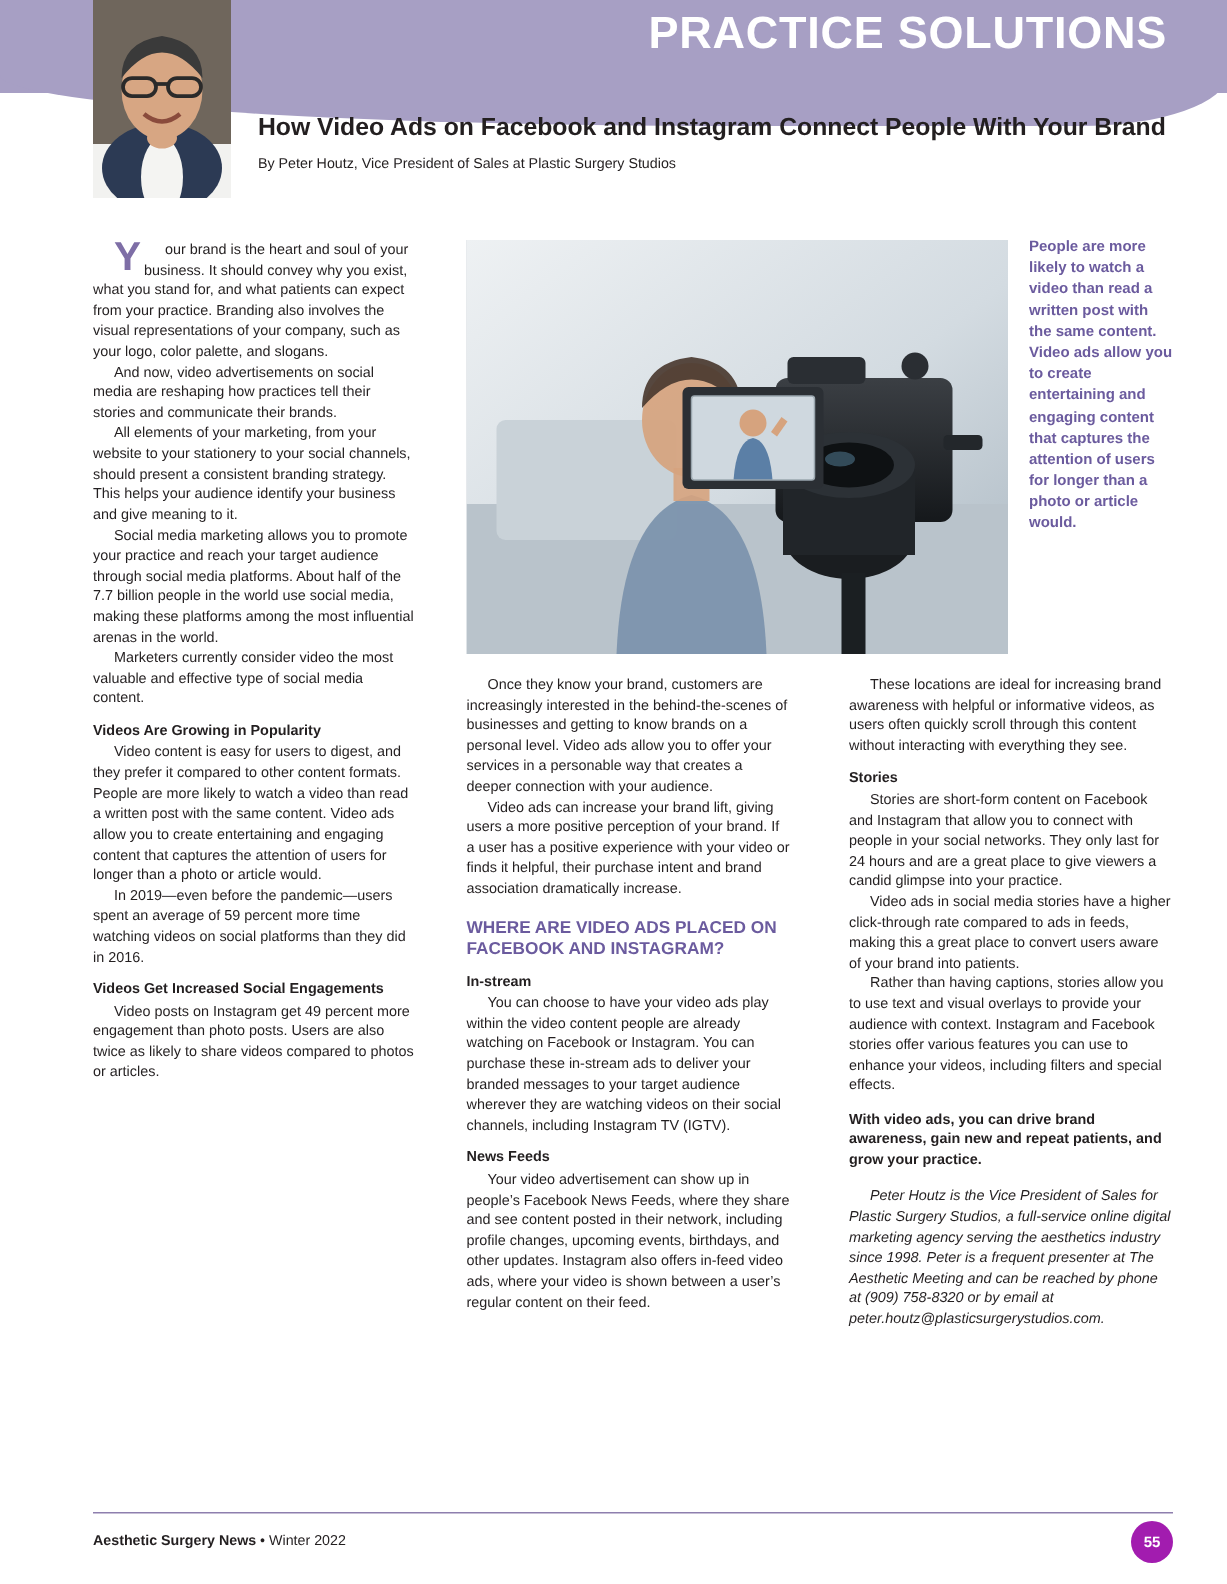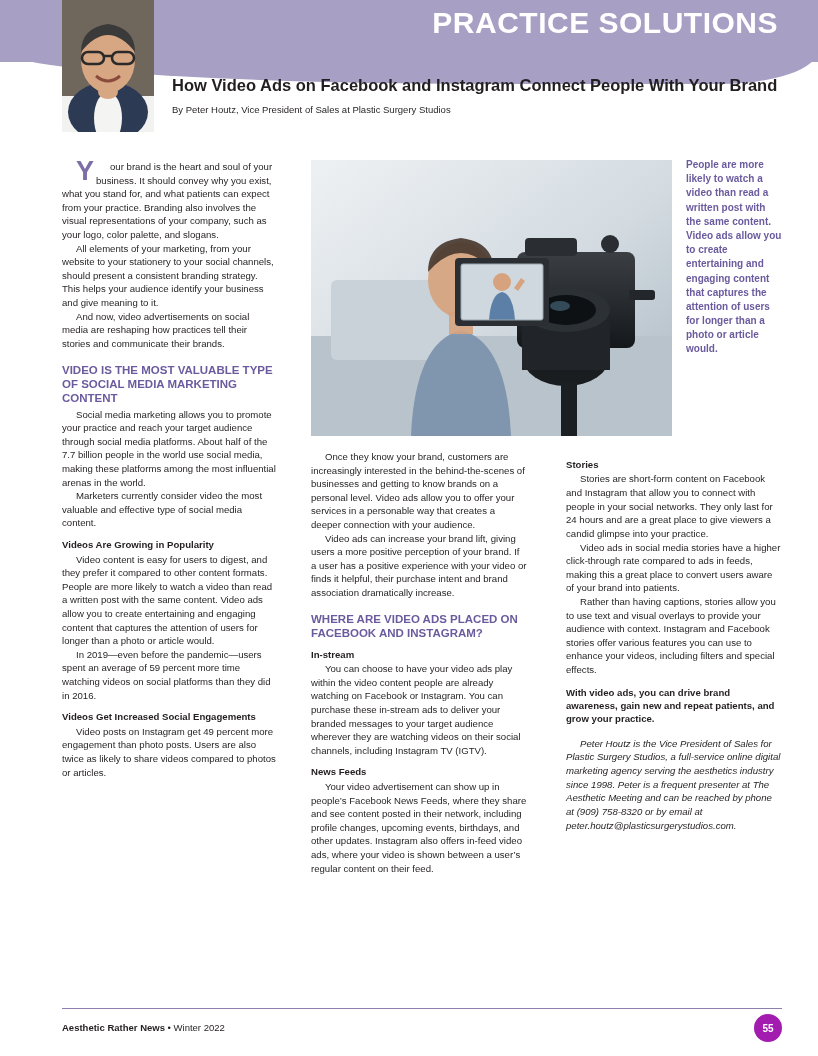--- a/index.html
+++ b/index.html
@@ -257,24 +257,23 @@
 
     <rect x="318" y="130" width="26" height="10" rx="3" fill="#23272b"></rect>
     <rect x="250" y="222" width="16" height="54" fill="#1b1f22"></rect>
   </svg>
 </div>
 
 <div class="pullquote">People are more likely to watch a video than read a written post with the same content. Video ads allow you to create entertaining and engaging content that captures the attention of users for longer than a photo or article would.</div>
 
 <div class="col" id="col1">
   <p class="dropcap-para"><span class="dropcap">Y</span><span>our brand is the heart and soul of your business. It should convey why you exist, what you stand for, and what patients can expect from your practice. Branding also involves the visual representations of your company, such as your logo, color palette, and slogans.</span></p>
+  <p>And now, video advertisements on social media are reshaping how practices tell their stories and communicate their brands.</p>
   <p>All elements of your marketing, from your website to your stationery to your social channels, should present a consistent branding strategy. This helps your audience identify your business and give meaning to it.</p>
-  <p>And now, video advertisements on social media are reshaping how practices tell their stories and communicate their brands.</p>
-
-  <h2 class="section">VIDEO IS THE MOST VALUABLE TYPE OF SOCIAL MEDIA MARKETING CONTENT</h2>
+
   <p>Social media marketing allows you to promote your practice and reach your target audience through social media platforms. About half of the 7.7 billion people in the world use social media, making these platforms among the most influential arenas in the world.</p>
   <p>Marketers currently consider video the most valuable and effective type of social media content.</p>
 
   <h3 class="sub">Videos Are Growing in Popularity</h3>
   <p>Video content is easy for users to digest, and they prefer it compared to other content formats. People are more likely to watch a video than read a written post with the same content. Video ads allow you to create entertaining and engaging content that captures the attention of users for longer than a photo or article would.</p>
   <p>In 2019—even before the pandemic—users spent an average of 59 percent more time watching videos on social platforms than they did in 2016.</p>
 
   <h3 class="sub">Videos Get Increased Social Engagements</h3>
   <p>Video posts on Instagram get 49 percent more engagement than photo posts. Users are also twice as likely to share videos compared to photos or articles.</p>
 
@@ -287,27 +286,28 @@
   <h2 class="section">WHERE ARE VIDEO ADS PLACED ON FACEBOOK AND INSTAGRAM?</h2>
 
   <h3 class="sub">In-stream</h3>
   <p>You can choose to have your video ads play within the video content people are already watching on Facebook or Instagram. You can purchase these in-stream ads to deliver your branded messages to your target audience wherever they are watching videos on their social channels, including Instagram TV (IGTV).</p>
 
   <h3 class="sub">News Feeds</h3>
   <p>Your video advertisement can show up in people’s Facebook News Feeds, where they share and see content posted in their network, including profile changes, upcoming events, birthdays, and other updates. Instagram also offers in-feed video ads, where your video is shown between a user’s regular content on their feed.</p>
 </div>
 
 <div class="col" id="col3">
+  <p>These locations are ideal for increasing brand awareness with helpful or informative videos, as users often quickly scroll through this content without interacting with everything they see.</p>
 
   <h3 class="sub">Stories</h3>
   <p>Stories are short-form content on Facebook and Instagram that allow you to connect with people in your social networks. They only last for 24 hours and are a great place to give viewers a candid glimpse into your practice.</p>
   <p>Video ads in social media stories have a higher click-through rate compared to ads in feeds, making this a great place to convert users aware of your brand into patients.</p>
   <p>Rather than having captions, stories allow you to use text and visual overlays to provide your audience with context. Instagram and Facebook stories offer various features you can use to enhance your videos, including filters and special effects.</p>
 
   <div class="tagline">With video ads, you can drive brand awareness, gain new and repeat patients, and grow your practice.</div>
   <div class="closing-bio">Peter Houtz is the Vice President of Sales for Plastic Surgery Studios, a full-service online digital marketing agency serving the aesthetics industry since 1998. Peter is a frequent presenter at The Aesthetic Meeting and can be reached by phone at (909) 758-8320 or by email at peter.houtz@plasticsurgerystudios.com.</div>
 </div>
 
 <div class="footer-rule"></div>
 <div class="footer-text">
-  <b>Aesthetic Rather News</b><span> • </span><span>Winter 2022</span>
+  <b>Aesthetic Surgery News</b><span> • </span><span>Winter 2022</span>
 </div>
 <div class="page-badge">55</div>
 
 </body></html>

